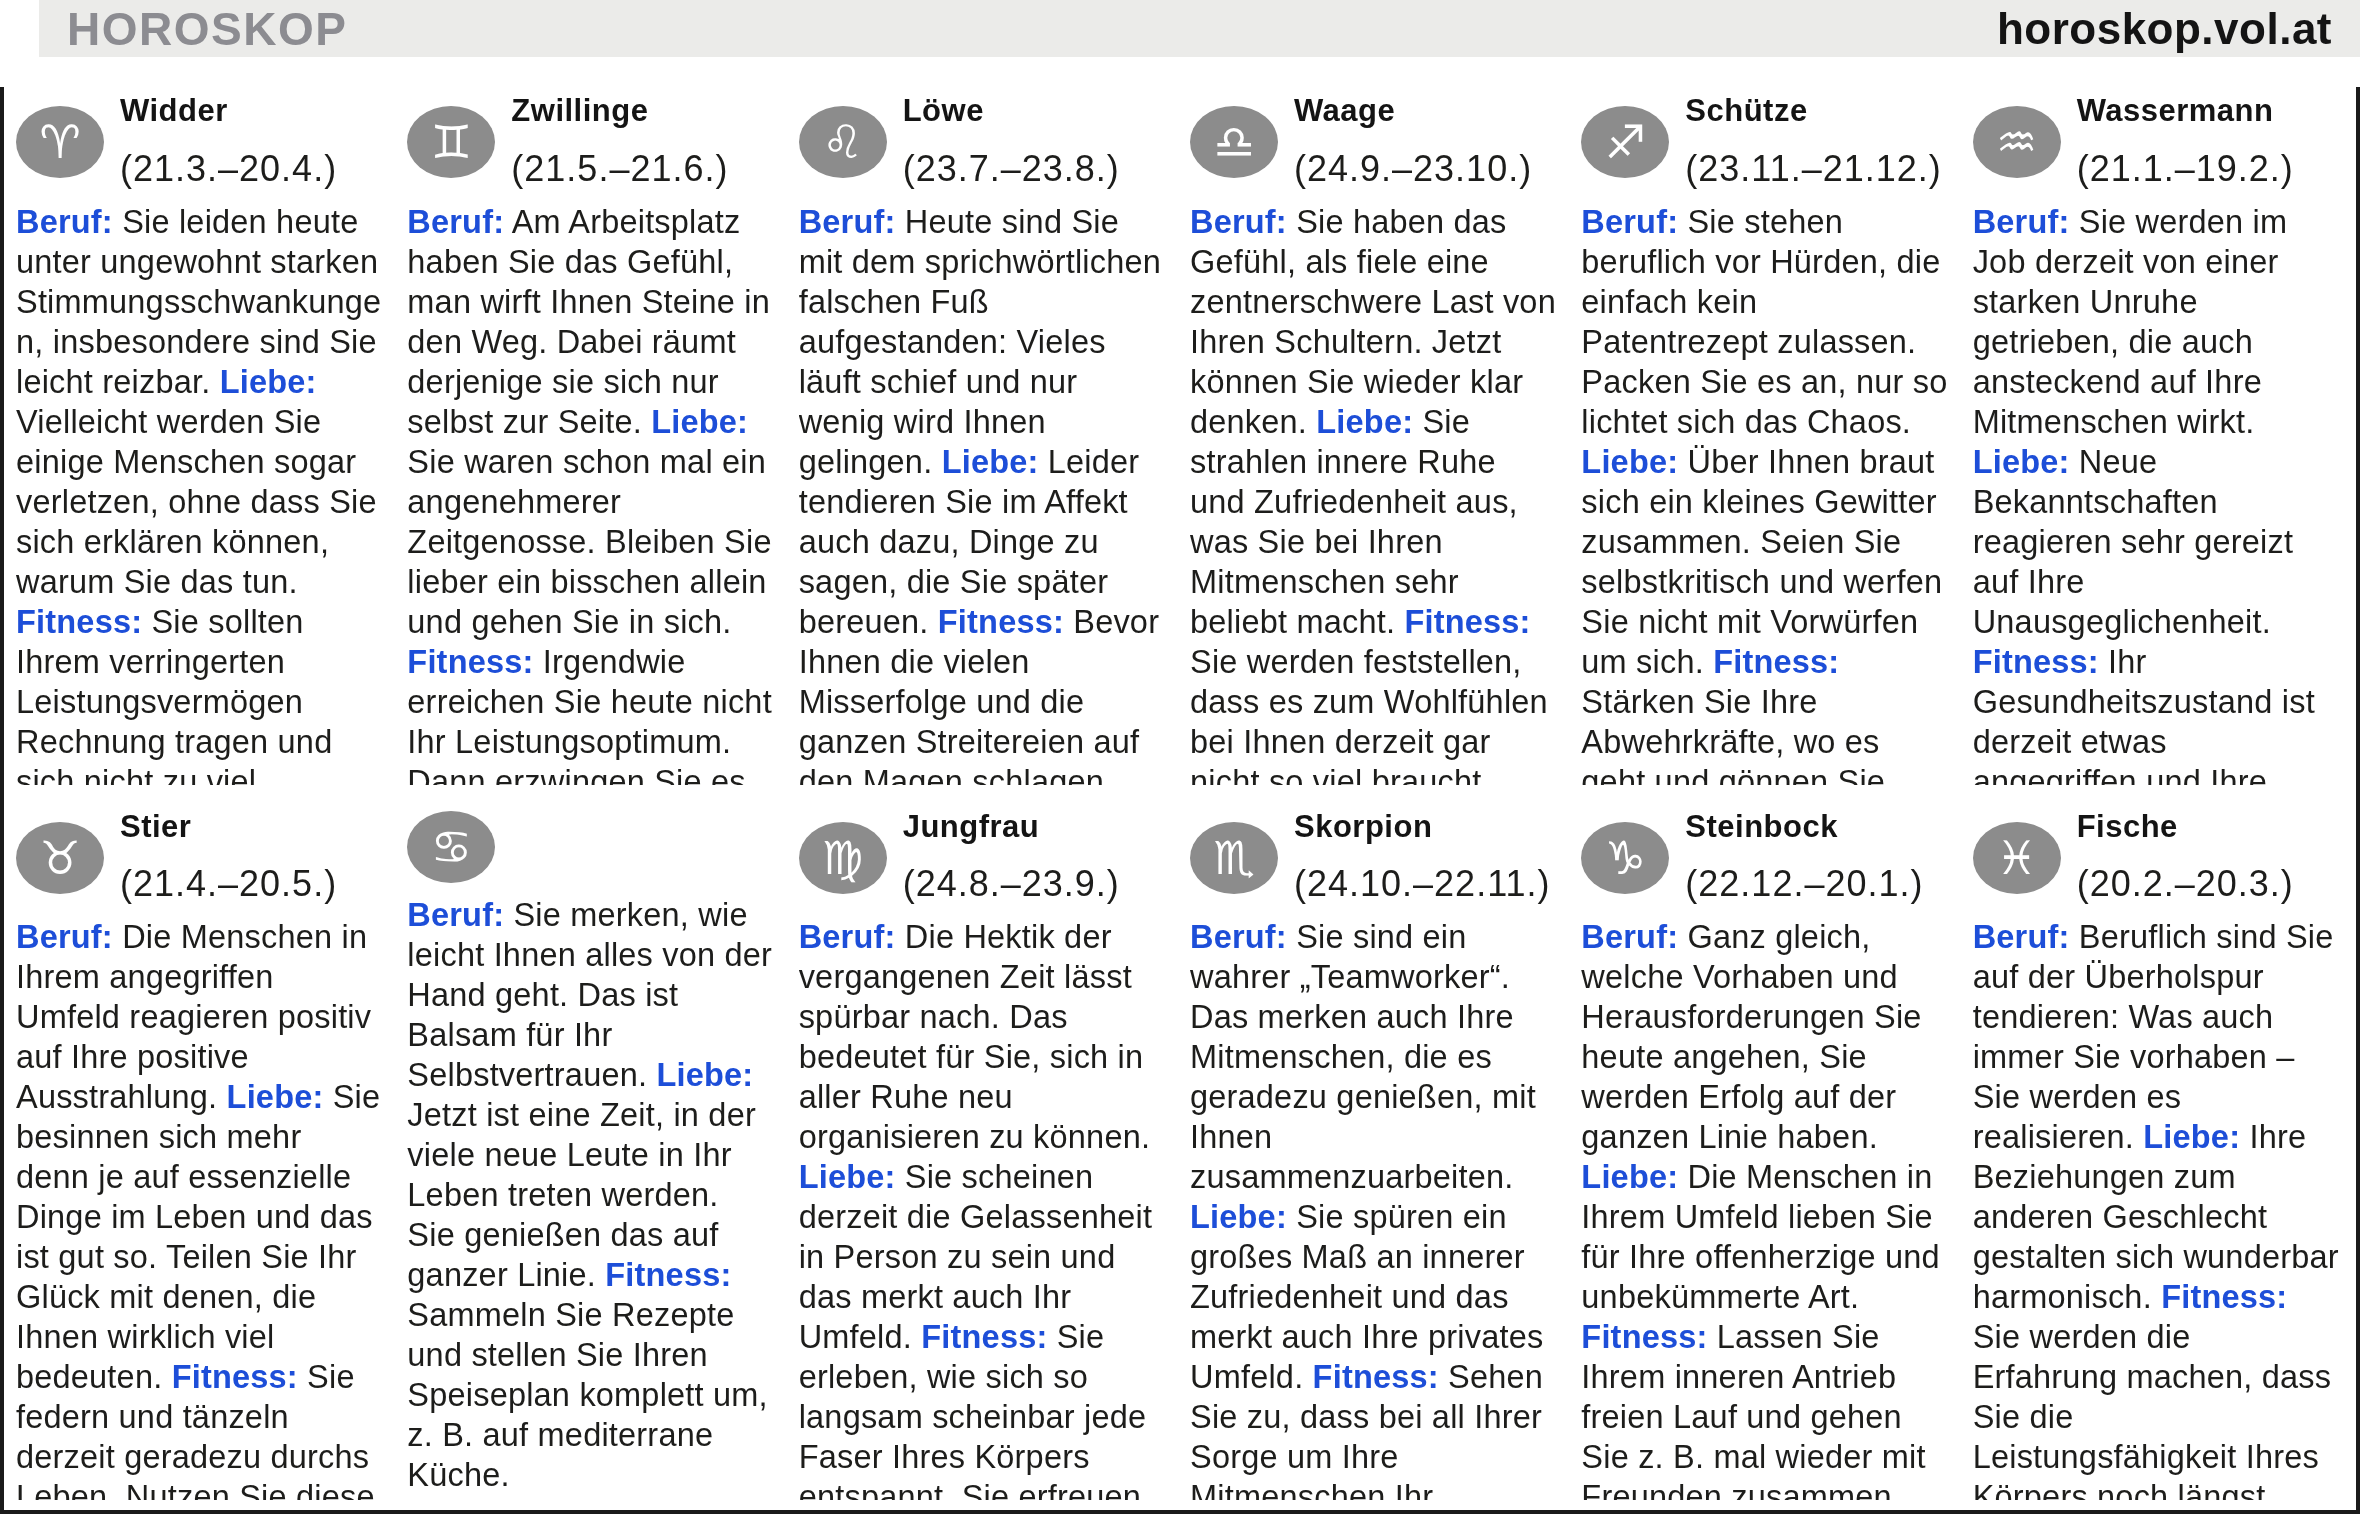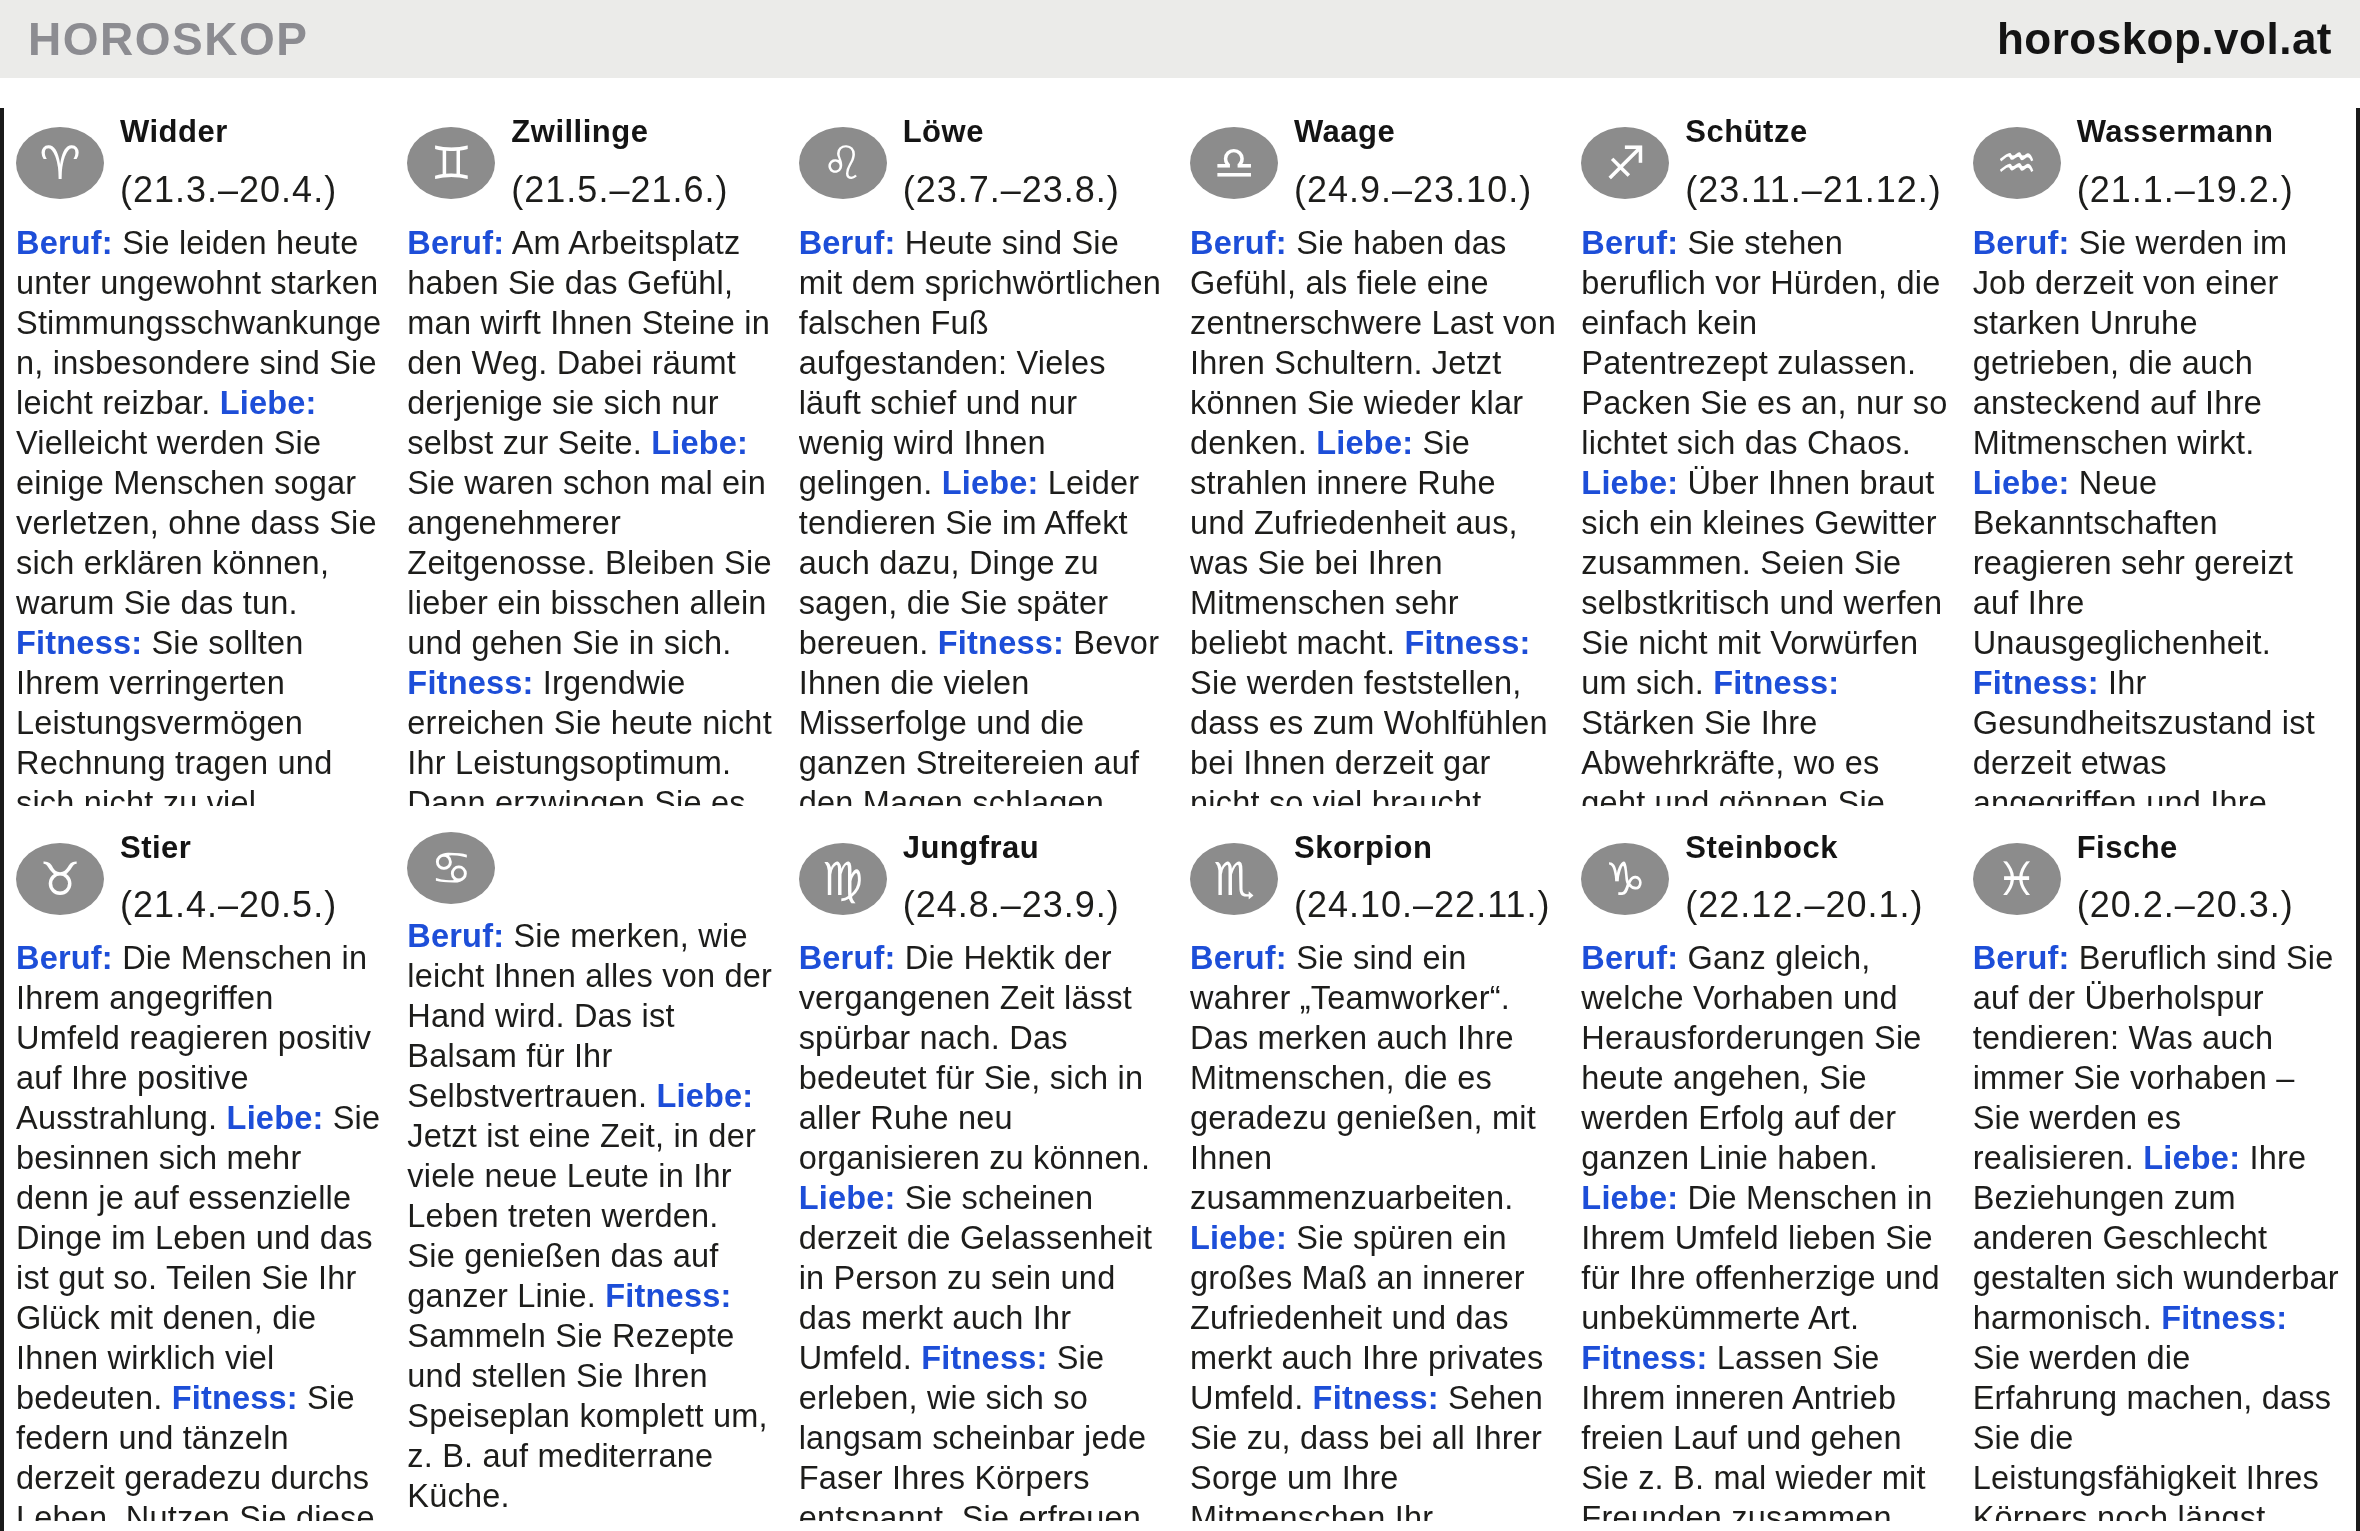--- a/index.html
+++ b/index.html
@@ -2,23 +2,23 @@
 <html lang="de"><head>
 <meta charset="utf-8">
 <style>
   html, body { margin: 0; padding: 0; }
   body {
     width: 2360px; height: 1531px; overflow: hidden;
     background: #ffffff; color: #1d1d1b;
     font-family: "Liberation Sans", "DejaVu Sans", sans-serif;
   }
   .header {
-    height: 78px; background: #ebebe9;
+    height: 57px; background: #ebebe9;
     display: flex; align-items: center; justify-content: space-between;
-    padding: 0 28px; box-sizing: border-box;
+    padding: 0 28px; box-sizing: border-box; margin-left: 39px;
   }
   .header-title {
     font-size: 46px; font-weight: 800; color: #8c8c91; letter-spacing: 1.5px;
   }
   .header-site {
     font-size: 44px; font-weight: 800; color: #141414; letter-spacing: 0.5px;
   }
   .frame {
     margin-top: 30px;
     height: 1427px; box-sizing: border-box;
@@ -194,21 +194,21 @@
       </p>
     </section>
 
     <section class="cell">
       <div class="sign-head">
         <span class="icon">
             <span class="glyph">♋</span>
           </span>
       </div>
       <p class="txt">
-        <b class="lbl">Beruf:</b> <span>Sie merken, wie leicht Ihnen alles von der Hand wird. Das ist Balsam für Ihr Selbstvertrauen.</span>
+        <b class="lbl">Beruf:</b> <span>Sie merken, wie leicht Ihnen alles von der Hand geht. Das ist Balsam für Ihr Selbstvertrauen.</span>
         <b class="lbl">Liebe:</b> <span>Jetzt ist eine Zeit, in der viele neue Leute in Ihr Leben treten werden. Sie genießen das auf ganzer Linie.</span>
         <b class="lbl">Fitness:</b> <span>Sammeln Sie Rezepte und stellen Sie Ihren Speiseplan komplett um, z. B. auf mediterrane Küche.</span>
       </p>
     </section>
 
     <section class="cell">
       <div class="sign-head">
         <span class="icon">
             <span class="glyph">♍</span>
           </span>

